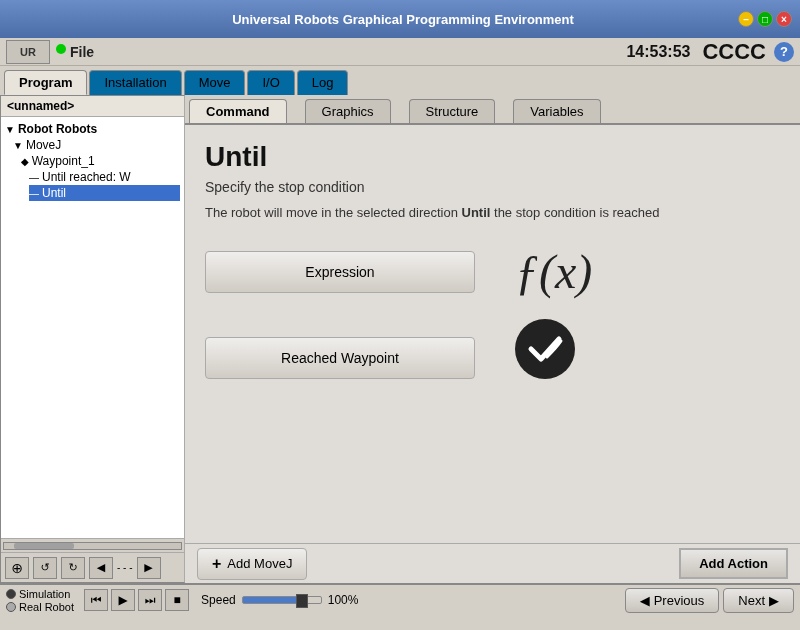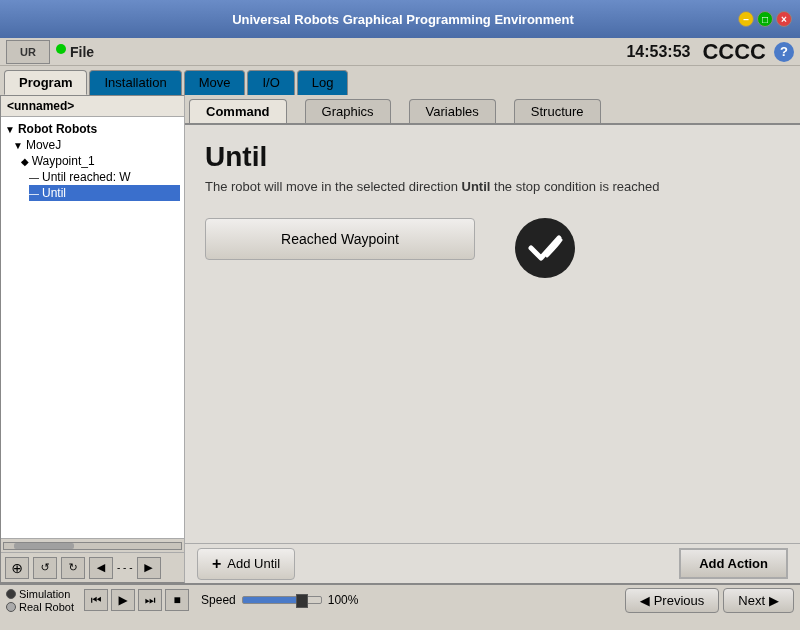--- a/index.html
+++ b/index.html
@@ -519,48 +519,55 @@
         <div class="toolbar-btn">▶</div>
       </div>
     </div>
   </div>
 
   <div id="right-panel">
 
     <div id="sub-tabs">
       <div class="sub-tab active">Command</div>
       <div class="sub-tab">Graphics</div>
+      <div class="sub-tab">Structure</div>
       <div class="sub-tab">Variables</div>
-      <div class="sub-tab">Structure</div>
     </div>
 
     <div id="command-content">
       <div id="until-title">Until</div>
+      <div id="until-subtitle">Specify the stop condition</div>
       <div id="until-desc">
         <span>The robot will move in the selected direction </span><strong>Until</strong><span> the stop condition is reached</span>
       </div>
 
-
-      <div id="waypoint-area" style="display:flex;align-items:flex-start;margin-bottom:20px;">
+      <div id="buttons-area" style="margin-bottom:20px;">
+        <button class="action-btn">Expression</button>
+        <div class="icon-area">
+          <span class="fx-icon">ƒ(x)</span>
+        </div>
+      </div>
+
+      <div id="waypoint-area" style="display:flex;align-items:flex-end;margin-bottom:20px;">
         <button class="action-btn">Reached Waypoint</button>
         <div class="icon-area">
           <div class="checkmark-icon">
             <svg width="40" height="40" viewBox="0 0 40 40">
               <polyline points="6,20 16,30 34,10" stroke="white" stroke-width="5" fill="none" stroke-linecap="round" stroke-linejoin="round"></polyline>
               <path d="M22,28 Q32,18 36,12" stroke="white" stroke-width="3" fill="none" stroke-linecap="round"></path>
             </svg>
           </div>
         </div>
       </div>
     </div>
 
     <div id="bottom-action-bar">
       <div id="add-until-btn">
         <span id="add-until-plus">+</span>
-        <span>Add Until</span>
+        <span>Add MoveJ</span>
       </div>
       <button id="add-action-btn">Add Action</button>
     </div>
   </div>
 </div>
 
 <div id="bottom-nav">
   <div id="sim-real">
     <div class="sim-label">
       <div class="radio-dot active"></div>

